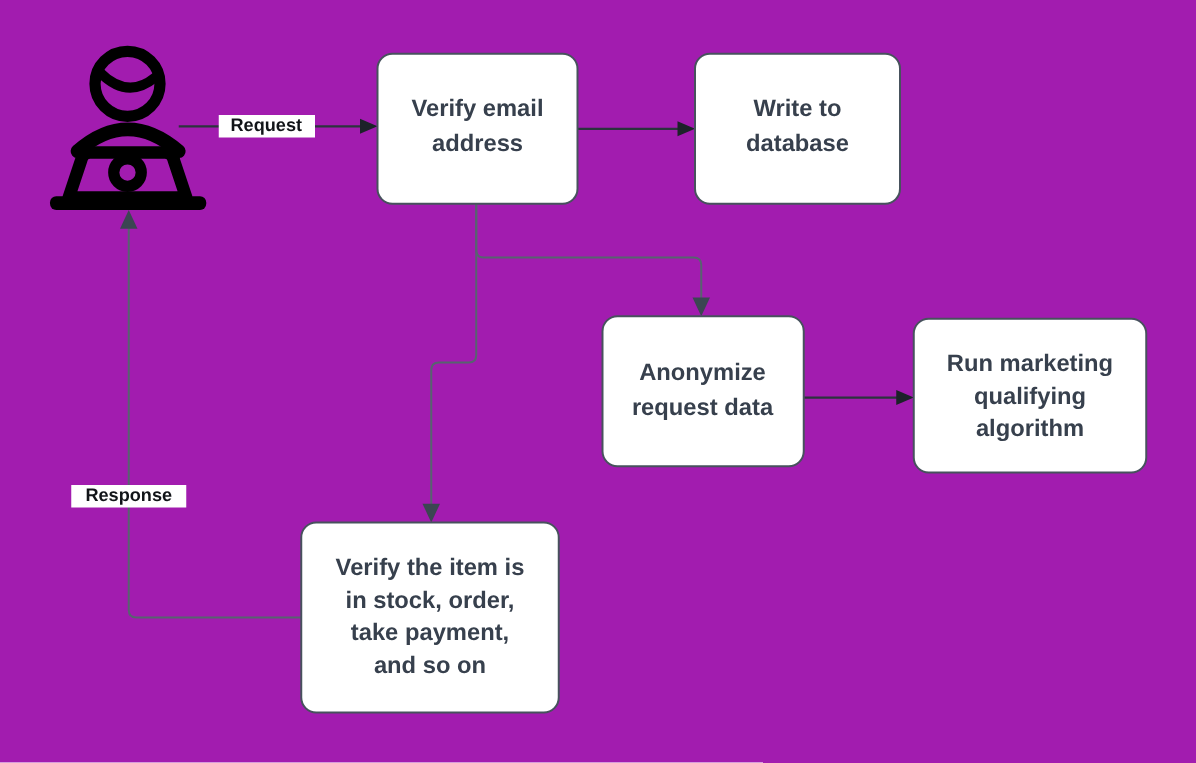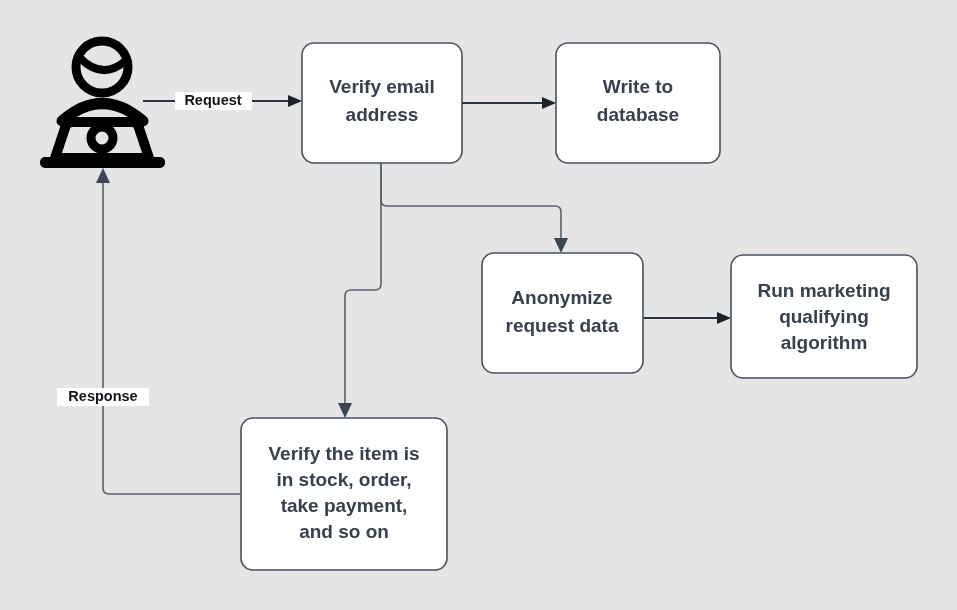--- a/index.html
+++ b/index.html
@@ -10,21 +10,21 @@
   body {
     width: 957px;
     height: 610px;
     overflow: hidden;
     font-family: "Liberation Sans", sans-serif;
   }
   #diagram-canvas {
     position: relative;
     width: 957px;
     height: 610px;
-    background: #e5e5e5;
+    background: #a21caf;
   }
   svg.flow {
     position: absolute;
     top: 0;
     left: 0;
     width: 957px;
     height: 610px;
     display: block;
   }
   .node-box {

